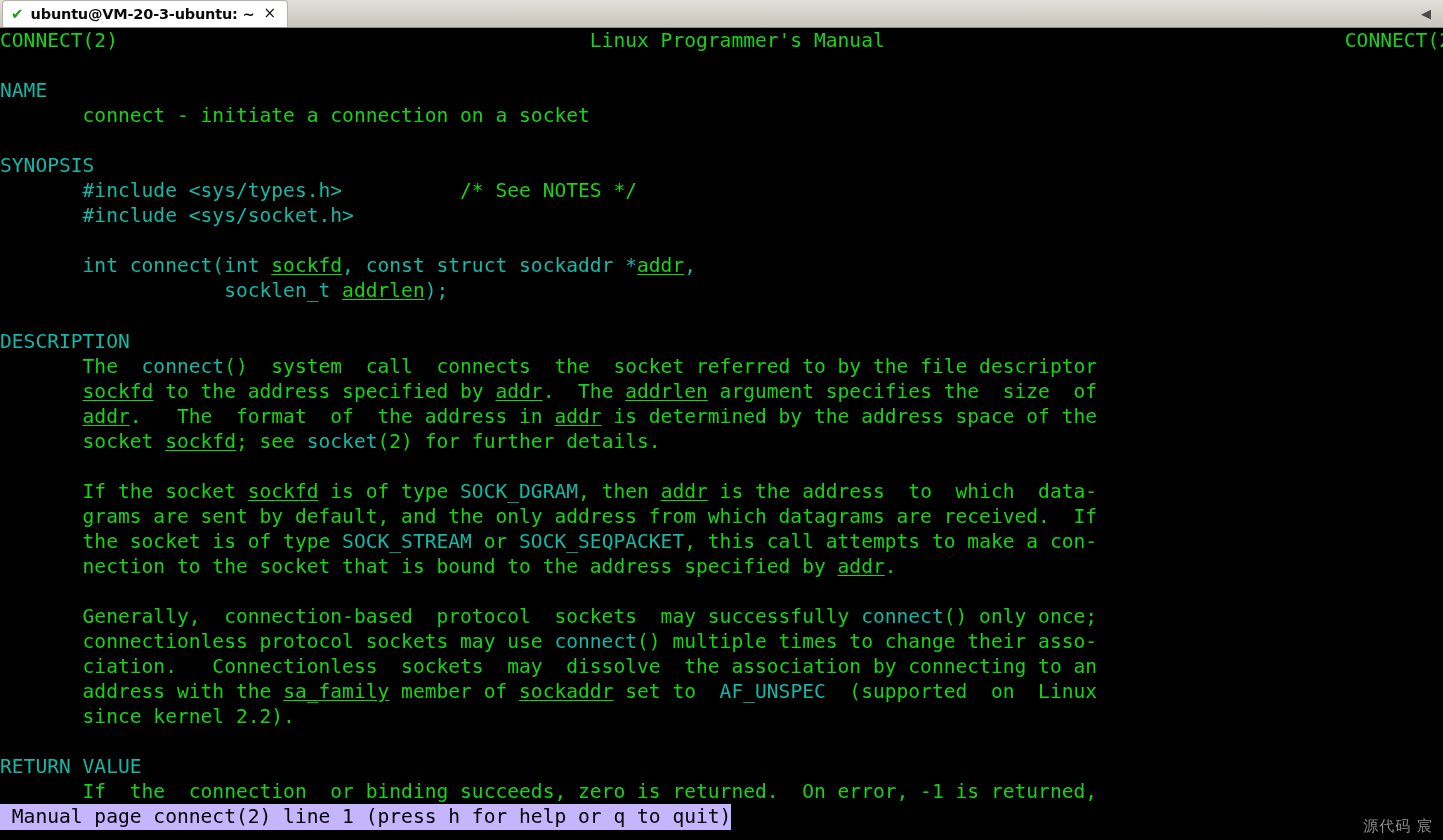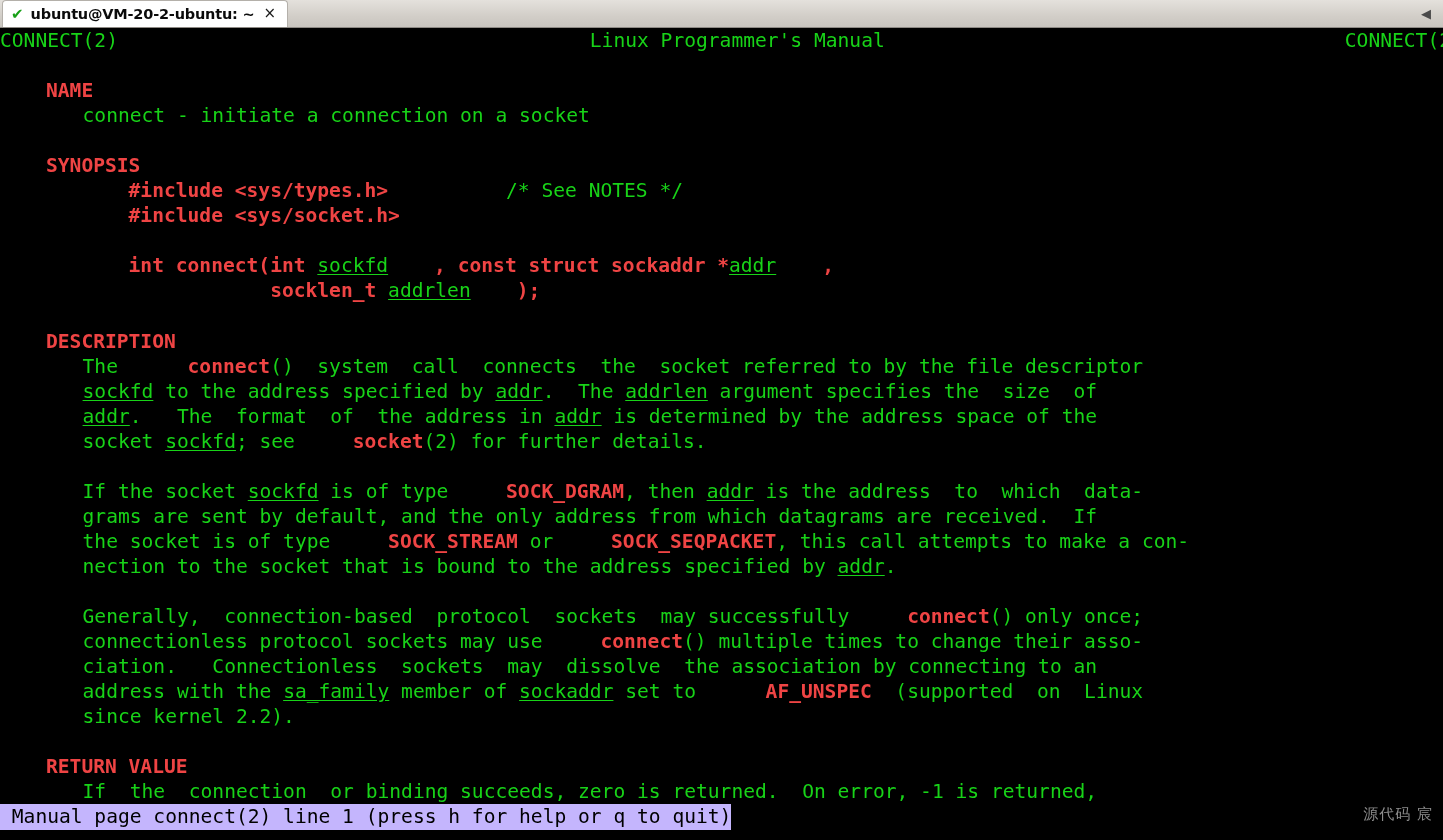--- a/index.html
+++ b/index.html
@@ -88,46 +88,46 @@
     line-height: 25.05px;
     color: #18d318;
     white-space: pre;
     letter-spacing: 0px;
     tab-size: 8;
   }
   .row {
     height: 25.05px;
     white-space: pre;
   }
-  .b  { font-weight: bold; color: #ef4444; padding-left: 46px; }
+  .b  { font-weight: normal; color: #14b8a6; }
   .u  { text-decoration: underline; text-underline-offset: 2px; }
   .statusline {
     background: #c4b5fd;
     color: #000000;
     display: inline-block;
   }
 
   .watermark {
     position: absolute;
     right: 10px;
-    bottom: 16px;
+    bottom: 4px;
     color: #8d8d8d;
     font-family: "DejaVu Sans", "Liberation Sans", sans-serif;
     font-size: 15px;
     letter-spacing: 1px;
     pointer-events: none;
   }
 </style>
 </head>
 <body>
 
 <div class="tabbar">
   <div class="tab">
     <span class="tab-check">✔</span>
-    <span class="tab-title">ubuntu@VM-20-2-ubuntu: ~</span>
+    <span class="tab-title">ubuntu@VM-20-3-ubuntu: ~</span>
     <span class="tab-close">×</span>
   </div>
   <div class="tabbar-spacer"></div>
   <div class="tabbar-arrow">◀</div>
 </div>
 
 <div class="terminal">
   <div class="screen" id="screen"><div class="row"><span>CONNECT(2)</span><span>                                        </span><span>Linux Programmer's Manual</span><span>                                       </span><span>CONNECT(2)</span></div><div class="row">&nbsp;</div><div class="row"><span class="b">NAME</span></div><div class="row"><span>       connect - initiate a connection on a socket</span></div><div class="row">&nbsp;</div><div class="row"><span class="b">SYNOPSIS</span></div><div class="row"><span>       </span><span class="b">#include &lt;sys/types.h&gt;</span><span>          /* See NOTES */</span></div><div class="row"><span>       </span><span class="b">#include &lt;sys/socket.h&gt;</span></div><div class="row">&nbsp;</div><div class="row"><span>       </span><span class="b">int connect(int </span><span class="u">sockfd</span><span class="b">, const struct sockaddr *</span><span class="u">addr</span><span class="b">,</span></div><div class="row"><span>                   </span><span class="b">socklen_t </span><span class="u">addrlen</span><span class="b">);</span></div><div class="row">&nbsp;</div><div class="row"><span class="b">DESCRIPTION</span></div><div class="row"><span>       The  </span><span class="b">connect</span><span>()  system  call  connects  the  socket referred to by the file descriptor</span></div><div class="row"><span>       </span><span class="u">sockfd</span><span> to the address specified by </span><span class="u">addr</span><span>.  The </span><span class="u">addrlen</span><span> argument specifies the  size  of</span></div><div class="row"><span>       </span><span class="u">addr</span><span>.   The  format  of  the address in </span><span class="u">addr</span><span> is determined by the address space of the</span></div><div class="row"><span>       socket </span><span class="u">sockfd</span><span>; see </span><span class="b">socket</span><span>(2) for further details.</span></div><div class="row">&nbsp;</div><div class="row"><span>       If the socket </span><span class="u">sockfd</span><span> is of type </span><span class="b">SOCK_DGRAM</span><span>, then </span><span class="u">addr</span><span> is the address  to  which  data-</span></div><div class="row"><span>       grams are sent by default, and the only address from which datagrams are received.  If</span></div><div class="row"><span>       the socket is of type </span><span class="b">SOCK_STREAM</span><span> or </span><span class="b">SOCK_SEQPACKET</span><span>, this call attempts to make a con-</span></div><div class="row"><span>       nection to the socket that is bound to the address specified by </span><span class="u">addr</span><span>.</span></div><div class="row">&nbsp;</div><div class="row"><span>       Generally,  connection-based  protocol  sockets  may successfully </span><span class="b">connect</span><span>() only once;</span></div><div class="row"><span>       connectionless protocol sockets may use </span><span class="b">connect</span><span>() multiple times to change their asso-</span></div><div class="row"><span>       ciation.   Connectionless  sockets  may  dissolve  the association by connecting to an</span></div><div class="row"><span>       address with the </span><span class="u">sa_family</span><span> member of </span><span class="u">sockaddr</span><span> set to  </span><span class="b">AF_UNSPEC</span><span>  (supported  on  Linux</span></div><div class="row"><span>       since kernel 2.2).</span></div><div class="row">&nbsp;</div><div class="row"><span class="b">RETURN VALUE</span></div><div class="row"><span>       If  the  connection  or binding succeeds, zero is returned.  On error, -1 is returned,</span></div><div class="row"><span class="statusline"> Manual page connect(2) line 1 (press h for help or q to quit)</span></div></div>
   <div class="watermark">源代码  宸</div>
 </div>

